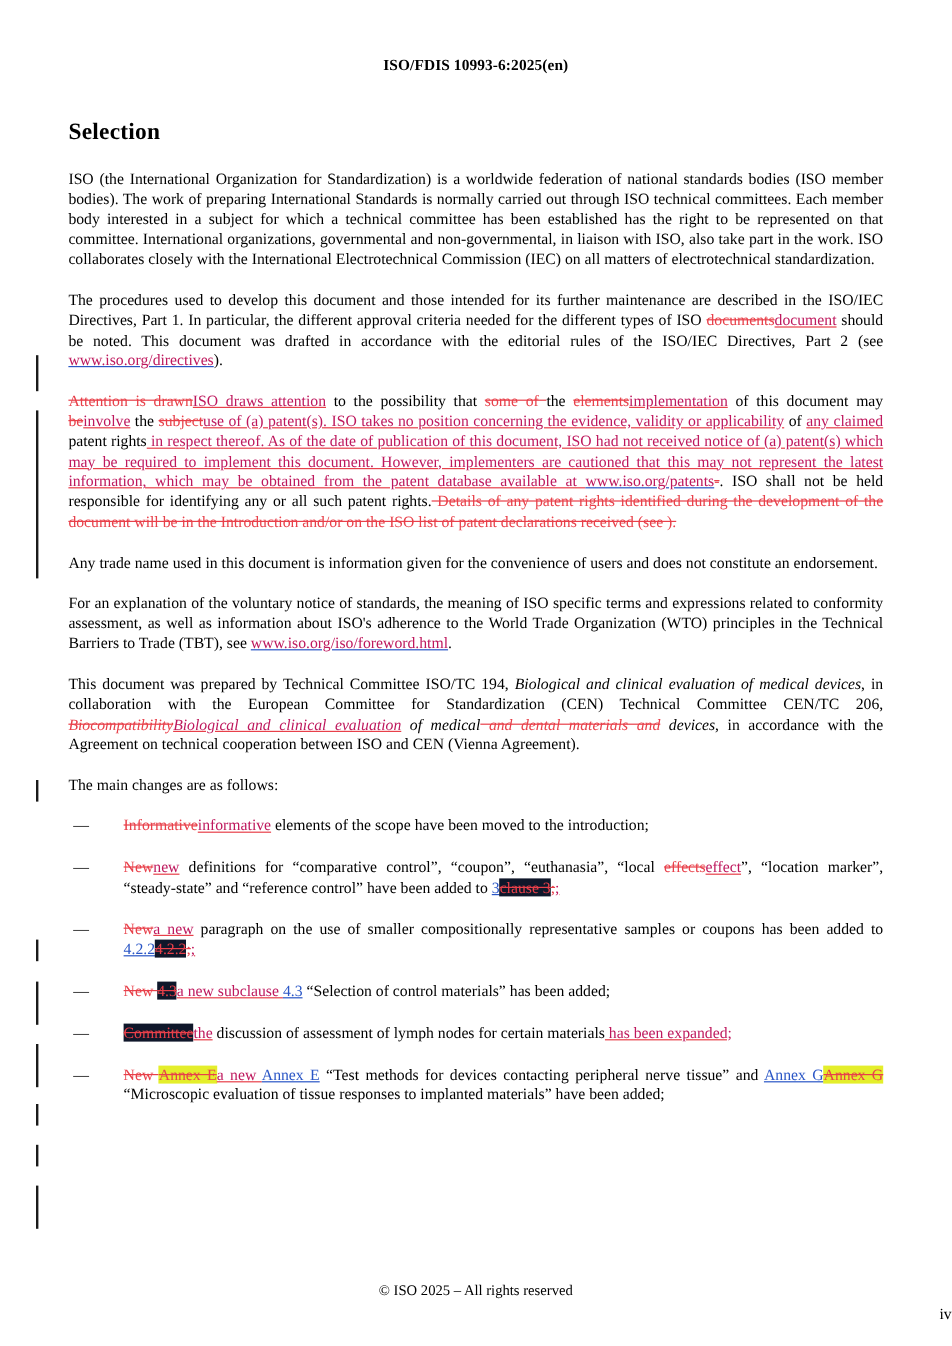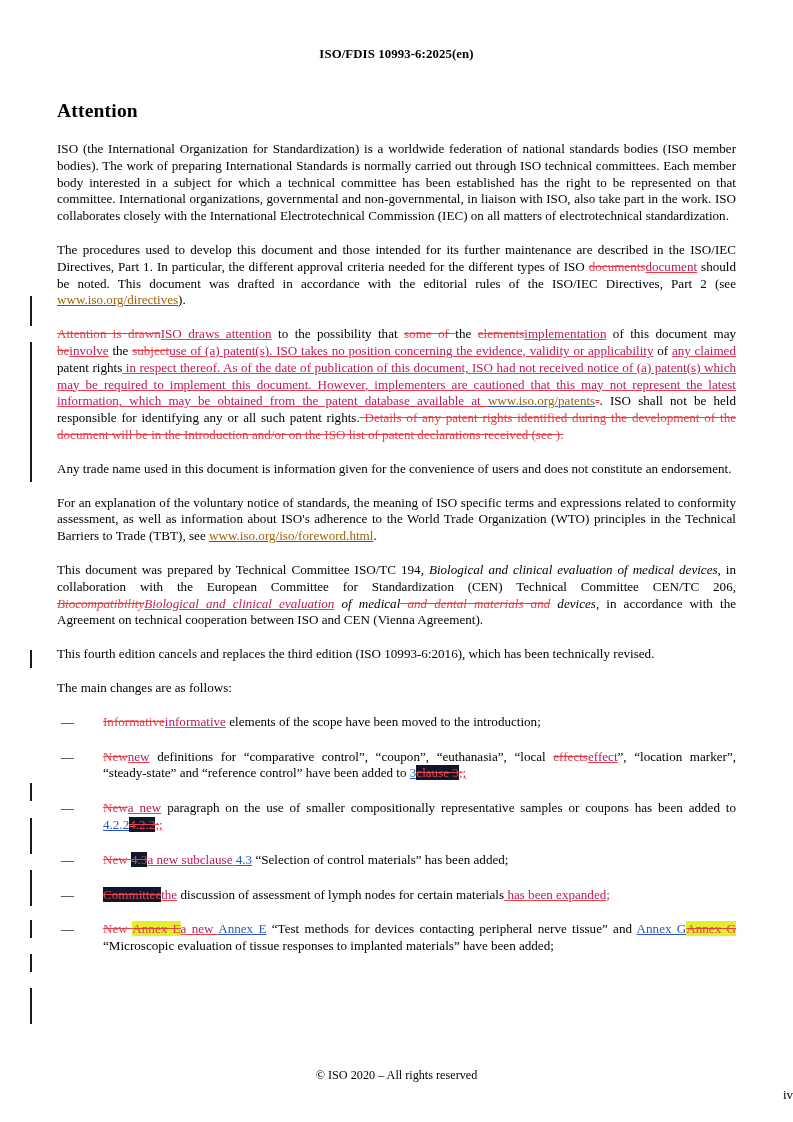--- a/index.html
+++ b/index.html
@@ -60,21 +60,21 @@
     text-decoration-color:#E8404A;
   }
   .ins-blue {
     color:#2A56C6;
     text-decoration:underline;
     text-decoration-color:#2A56C6;
   }
   .hl-pink { background:#0f172a; }
   .hl-yellow { background:#E4EE2B; }
   .lnk {
-    color:#a16207;
+    color:#be185d;
     text-decoration:underline;
     text-decoration-color:#2A56C6;
   }
   .it { font-style:italic; }
 
   
   .changebar {
     position:absolute;
     left:30px;
     width:1.6px;
@@ -102,35 +102,34 @@
   <div class="changebar" style="top:650px;height:18px;"></div>
   <div class="changebar" style="top:783px;height:18px;"></div>
   <div class="changebar" style="top:818px;height:36px;"></div>
   <div class="changebar" style="top:870px;height:36px;"></div>
   <div class="changebar" style="top:920px;height:18px;"></div>
   <div class="changebar" style="top:954px;height:18px;"></div>
   <div class="changebar" style="top:988px;height:36px;"></div>
 
   <div class="content">
 
-    <h1 class="fw-title">Attention</h1>
+    <h1 class="fw-title">Selection</h1>
 
     <p class="para">ISO (the International Organization for Standardization) is a worldwide federation of national standards bodies (ISO member bodies). The work of preparing International Standards is normally carried out through ISO technical committees. Each member body interested in a subject for which a technical committee has been established has the right to be represented on that committee. International organizations, governmental and non-governmental, in liaison with ISO, also take part in the work. ISO collaborates closely with the International Electrotechnical Commission (IEC) on all matters of electrotechnical standardization.</p>
 
     <p class="para"><span>The procedures used to develop this document and those intended for its further maintenance are described in the ISO/IEC Directives, Part 1. In particular, the different approval criteria needed for the different types of ISO </span><span class="del">documents</span><span class="ins">document</span><span> should be noted. This document was drafted in accordance with the editorial rules of the ISO/IEC Directives, Part 2 (see </span><a class="lnk" href="#">www.iso.org/directives</a><span>).</span></p>
 
     <p class="para"><span class="del">Attention is drawn</span><span class="ins">ISO draws attention</span><span> to the possibility that </span><span class="del">some of </span><span>the </span><span class="del">elements</span><span class="ins">implementation</span><span> of this document may </span><span class="del">be</span><span class="ins">involve</span><span> the </span><span class="del">subject</span><span class="ins">use of (a) patent(s). ISO takes no position concerning the evidence, validity or applicability</span><span> of </span><span class="ins">any claimed </span><span>patent rights</span><span class="ins"> in respect thereof. As of the date of publication of this document, ISO had not received notice of (a) patent(s) which may be required to implement this document. However, implementers are cautioned that this may not represent the latest information, which may be obtained from the patent database available at </span><a class="lnk" href="#">www.iso.org/patents</a><span class="del">-</span><span>. ISO shall not be held responsible for identifying any or all such patent rights.</span><span class="del"> Details of any patent rights identified during the development of the document will be in the Introduction and/or on the ISO list of patent declarations received (see ).</span></p>
 
     <p class="para">Any trade name used in this document is information given for the convenience of users and does not constitute an endorsement.</p>
 
     <p class="para"><span>For an explanation of the voluntary notice of standards, the meaning of ISO specific terms and expressions related to conformity assessment, as well as information about ISO's adherence to the World Trade Organization (WTO) principles in the Technical Barriers to Trade (TBT), see </span><a class="lnk" href="#">www.iso.org/iso/foreword.html</a><span>.</span></p>
 
     <p class="para"><span>This document was prepared by Technical Committee ISO/TC 194, </span><span class="it">Biological and clinical evaluation of medical devices</span><span>, in collaboration with the European Committee for Standardization (CEN) Technical Committee CEN/TC 206, </span><span class="del it">Biocompatibility</span><span class="ins it">Biological and clinical evaluation</span><span class="it"> of medical</span><span class="del it"> and dental materials and</span><span class="it"> devices</span><span>, in accordance with the Agreement on technical cooperation between ISO and CEN (Vienna Agreement).</span></p>
 
-    <p class="para">This fourth edition cancels and replaces the third edition (ISO 10993-6:2016), which has been technically revised.</p>
 
     <p class="para">The main changes are as follows:</p>
 
     <ul class="changes">
 
       <li>
         <span class="dash">—</span><span class="del"> Informative</span><span class="ins">informative</span><span> elements of the scope have been moved to the introduction;</span>
       </li>
 
       <li>
@@ -149,16 +148,16 @@
         <span class="dash">—</span><span class="del"> </span><span class="del hl-pink">Committee</span><span class="ins">the</span><span> discussion of assessment of lymph nodes for certain materials</span><span class="ins"> has been expanded;</span>
       </li>
 
       <li>
         <span class="dash">—</span><span class="del"> New </span><span class="del hl-yellow">Annex E</span><span class="ins">a new </span><span class="ins-blue">Annex E</span><span> “Test methods for devices contacting peripheral nerve tissue” and </span><span class="ins-blue">Annex G</span><span class="del hl-yellow">Annex G</span><span> “Microscopic evaluation of tissue responses to implanted materials” have been added;</span>
       </li>
 
     </ul>
   </div>
 
-  <div class="footer-copy">© ISO 2020 – All rights reserved</div>
+  <div class="footer-copy">© ISO 2025 – All rights reserved</div>
   <div class="footer-page">iv</div>
 
 </div>
 
 </body></html>

